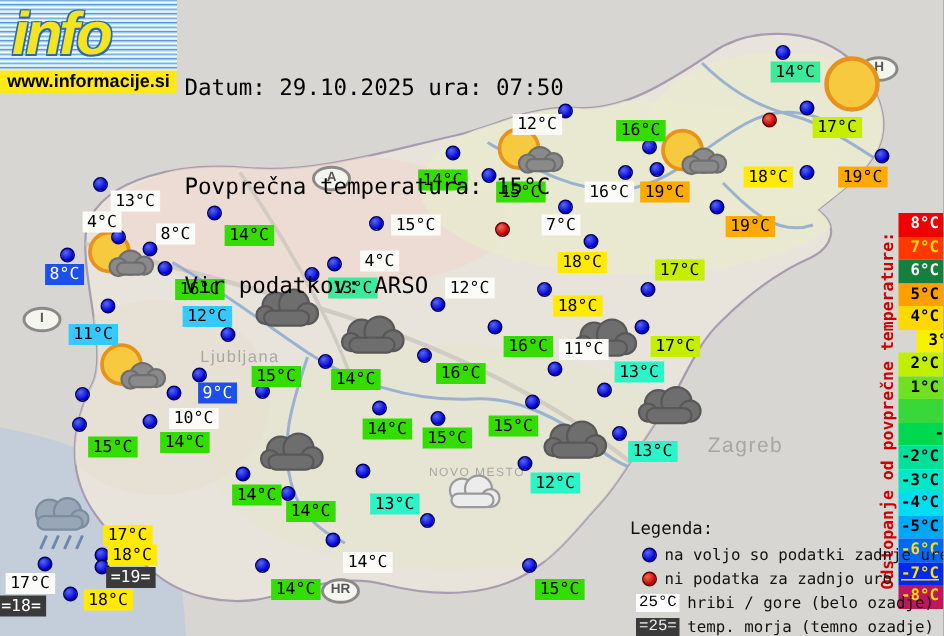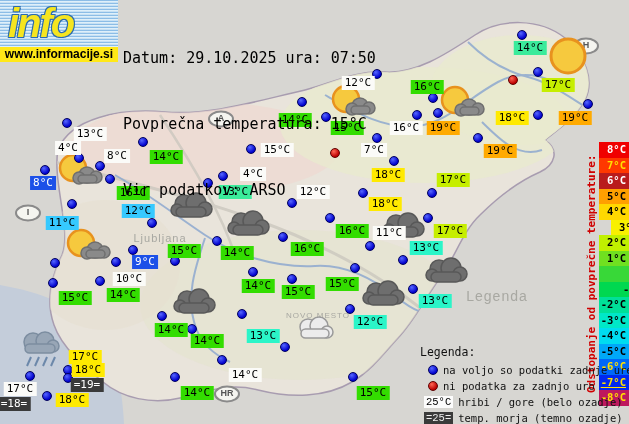--- a/index.html
+++ b/index.html
@@ -84,21 +84,21 @@
         <path d="M468,42 C488,62 508,72 528,77 C548,82 568,96 584,106"></path>
         <path d="M482,122 C500,140 518,158 542,150"></path>
         <path d="M205,238 C195,268 185,298 196,328 C202,345 215,355 230,362"></path>
         <path d="M398,298 C412,310 430,318 450,315"></path>
       </g>
     </g>
   </svg>
 
   <div id="maplabels">
       <div class="maplabel" style="left: 160px; top: 238px; font-size: 11px;">Ljubljana</div>
-      <div class="maplabel" style="left: 497px; top: 296px; font-size: 14px;">Legenda</div>
+      <div class="maplabel" style="left: 497px; top: 296px; font-size: 14px;">Zagreb</div>
       <div class="maplabel" style="left: 318px; top: 315px; font-size: 8px;">NOVO MESTO</div>
     </div>
   <div id="signs">
       <div class="sign" style="left: 221px; top: 119px;">A</div>
       <div class="sign" style="left: 28px; top: 213px;">I</div>
       <div class="sign" style="left: 586px; top: 46px;">H</div>
       <div class="sign" style="left: 227px; top: 394px;">HR</div>
     </div>
   <div id="icons">
       <div class="icon" style="left: 80px; top: 172px;"><svg width="54" height="36" viewBox="0 0 54 36">
@@ -345,21 +345,21 @@
       <div class="logo-word">info</div>
     </div>
     <div class="logo-url">www.informacije.si</div>
   </div>
 
   <div class="scale">
     <div class="scale-title">Odstopanje od povprečne temperature:</div>
     <div class="scale-rows" id="scale-rows">
         <div class="scale-row" style="background: rgb(240, 0, 0); color: rgb(255, 255, 255);">8°C</div>
         <div class="scale-row" style="background: rgb(255, 56, 0); color: rgb(255, 224, 0);">7°C</div>
-        <div class="scale-row" style="background: #b91c1c; color: rgb(255, 255, 255);">6°C</div>
+        <div class="scale-row" style="background: #15803d; color: rgb(255, 255, 255);">6°C</div>
         <div class="scale-row" style="background: rgb(255, 160, 0); color: rgb(0, 0, 0);">5°C</div>
         <div class="scale-row" style="background: rgb(255, 216, 0); color: rgb(0, 0, 0);">4°C</div>
         <div class="scale-row" style="background: rgb(248, 240, 0); color: rgb(0, 0, 0); margin-left: 12px;">3°C</div>
         <div class="scale-row" style="background: rgb(192, 240, 0); color: rgb(0, 0, 0);">2°C</div>
         <div class="scale-row" style="background: rgb(112, 224, 32); color: rgb(0, 0, 0);">1°C</div>
         <div class="scale-row" style="background: rgb(56, 216, 56); color: rgb(0, 0, 0);"></div>
         <div class="scale-row" style="background: rgb(0, 216, 80); color: rgb(0, 0, 0); padding-left: 24px;">-1°C</div>
         <div class="scale-row" style="background: rgb(0, 224, 152); color: rgb(0, 0, 0);">-2°C</div>
         <div class="scale-row" style="background: rgb(0, 232, 200); color: rgb(0, 0, 0);">-3°C</div>
         <div class="scale-row" style="background: rgb(0, 220, 240); color: rgb(0, 0, 0);">-4°C</div>

